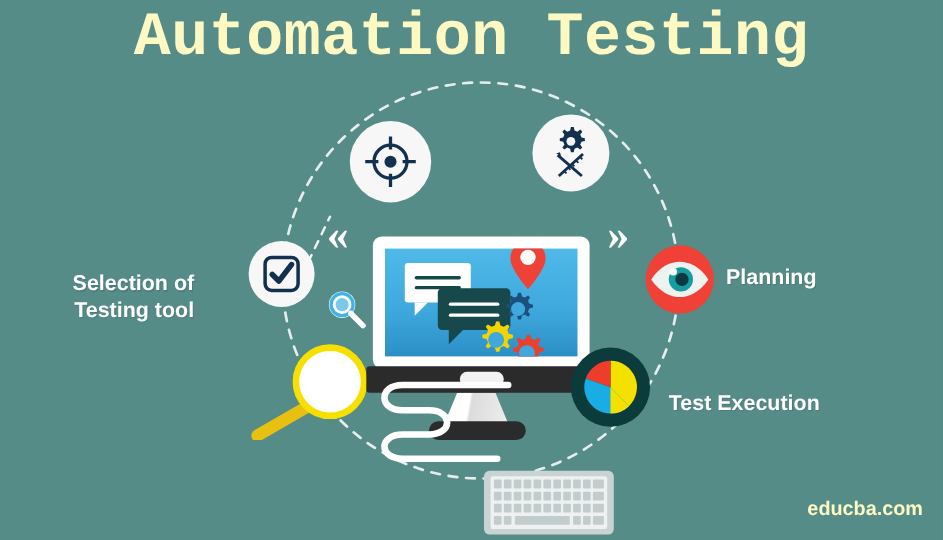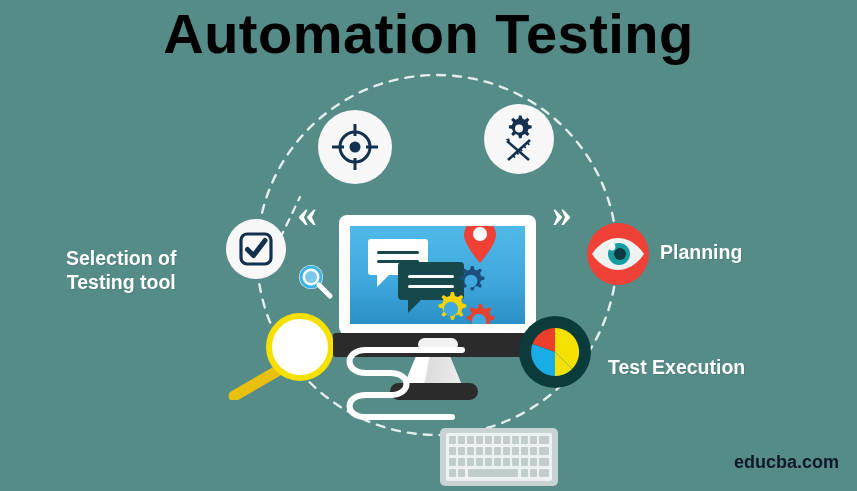--- a/index.html
+++ b/index.html
@@ -8,50 +8,50 @@
     font-family:"Liberation Sans",sans-serif;
     background:#558c87;
     overflow:hidden;
   }
   #stage{position:relative;width:857px;height:491px;background:#558c87;}
 
   
   .title{
     position:absolute;top:0;left:0;width:857px;
     text-align:center;
-    font-family:Liberation Sans, sans-serif;
+    font-family:Liberation Mono, monospace;
     font-weight:bold;
     font-size:56px;
-    color:#000000;
+    color:#fef9c3;
     letter-spacing:0.5px;
     line-height:68px;
     white-space:nowrap;
   }
 
   
   .label{
     position:absolute;
     font-family:"Liberation Sans",sans-serif;
     font-weight:bold;
     font-size:19.5px;
     line-height:24px;
     color:#ffffff;
     text-shadow:1px 1px 0 rgba(0,0,0,0.10);
     white-space:pre-line;
   }
   .lbl-scope{left:88px;top:100px;text-align:left;}
-  .lbl-tool{left:66px;top:246px;text-align:center;}
+  .lbl-tool{left:66px;top:246px;text-align:right;}
   .lbl-maint{left:583px;top:105px;}
   .lbl-plan{left:660px;top:240px;}
   .lbl-exec{left:608px;top:355px;}
 
   .watermark{
     position:absolute;right:18px;bottom:18px;
     font-family:"Liberation Sans",sans-serif;
-    font-weight:bold;font-size:18px;color:#0f172a;
+    font-weight:bold;font-size:18px;color:#fef9c3;
   }
 
   
   .arcs{position:absolute;left:0;top:0;width:857px;height:491px;}
 
   
   .chev{
     position:absolute;
     color:#ffffff;
     font-family:"Liberation Serif",serif;

